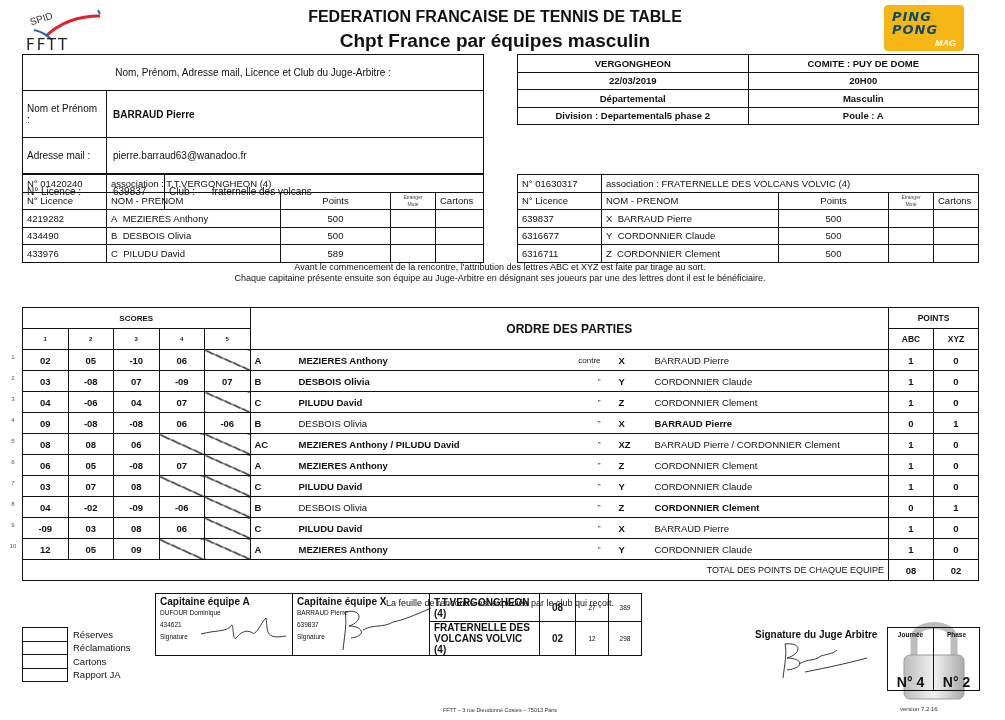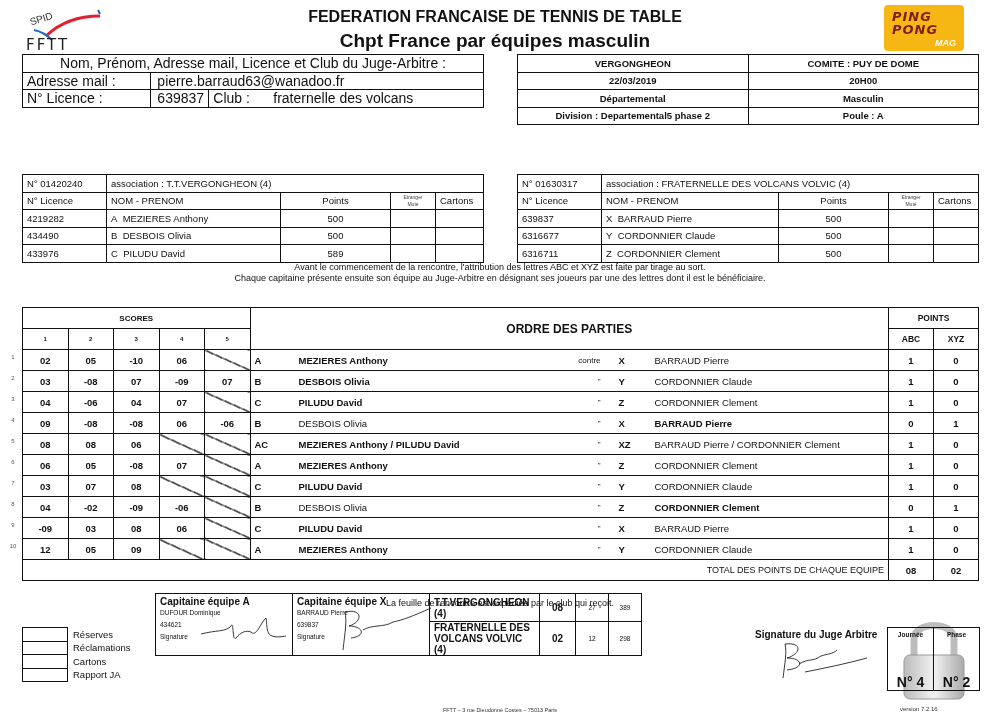--- a/index.html
+++ b/index.html
@@ -8,26 +8,26 @@
   table { border-collapse: collapse; }
   td, th { border: 1px solid #111; font-weight: normal; }
   .b { font-weight: bold; }
   .c { text-align: center; }
 
   
   #logo-fftt { left: 22px; top: 6px; width: 90px; height: 46px; }
   #title-main { left: 280px; top: 8px; width: 430px; text-align: center; font-size: 16px; font-weight: bold; }
   #title-sub { left: 280px; top: 30px; width: 430px; text-align: center; font-size: 19px; font-weight: bold; }
   #logo-pp { left: 884px; top: 5px; width: 80px; height: 46px; background: #f6b614; border-radius: 4px; }
-  #logo-pp .t { position: absolute; left: 8px; font: italic 900 13px "DejaVu Sans", sans-serif; color: #7f1d1d; letter-spacing: 1px; }
+  #logo-pp .t { position: absolute; left: 8px; font: italic 900 13px "DejaVu Sans", sans-serif; color: #0c4a6e; letter-spacing: 1px; }
   #logo-pp .m { position: absolute; right: 8px; bottom: 3px; font: italic bold 9px "Liberation Sans", sans-serif; color: #fff; }
 
   
   #ref-table { left: 22px; top: 54px; width: 462px; }
-  #ref-table td { height: 17.5px; padding: 0 4px; font-size: 14px; }
+  #ref-table td { height: 17.5px; padding: 12px 4px; font-size: 10px; }
   #match-table { left: 517px; top: 54px; width: 462px; }
   #match-table td { height: 17.5px; text-align: center; font-size: 9.5px; font-weight: bold; width: 50%; }
 
   
   .team { top: 174px; width: 462px; }
   #teamA { left: 22px; }
   #teamB { left: 517px; }
   .team td { height: 17.5px; padding: 0 4px; font-size: 9.5px; font-weight: normal; }
   .team .tiny { font-size: 5px; font-weight: normal; text-align: center; line-height: 7px; color: #444; }
   .team .pts { text-align: center; }
@@ -92,20 +92,24 @@
   <span class="t" style="top:17px">PONG</span>
   <span class="m">MAG</span>
 </div>
 
 <table id="ref-table" class="abs">
   <tbody>
       <tr>
         <td colspan="3" class="c">Nom, Prénom, Adresse mail, Licence et Club du Juge-Arbitre :</td>
       </tr>
   <tr>
+        <td style="width:84px">Nom et Prénom :</td>
+        <td colspan="2" class="b" style="padding-left:6px">BARRAUD  Pierre</td>
+      </tr>
+  <tr>
         <td>Adresse mail  :</td>
         <td colspan="2" style="padding-left:6px">pierre.barraud63@wanadoo.fr</td>
       </tr>
   <tr>
         <td>N° Licence    :</td>
         <td style="width:58px;padding-left:6px">639837</td>
     <td><span>Club :</span>&nbsp;&nbsp;&nbsp;&nbsp;&nbsp;&nbsp;<span>fraternelle des volcans</span></td>
       </tr>
 </tbody>
   </table>

